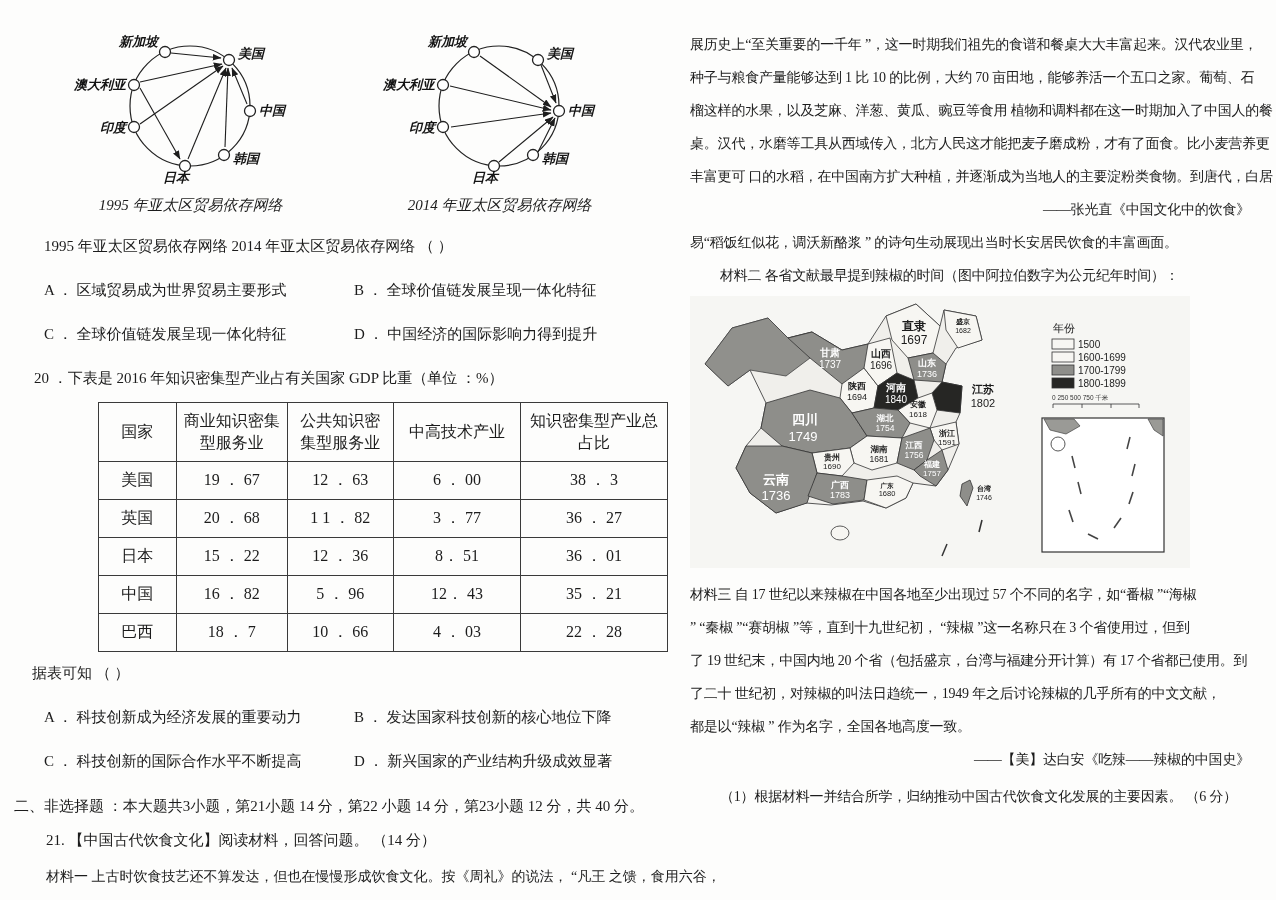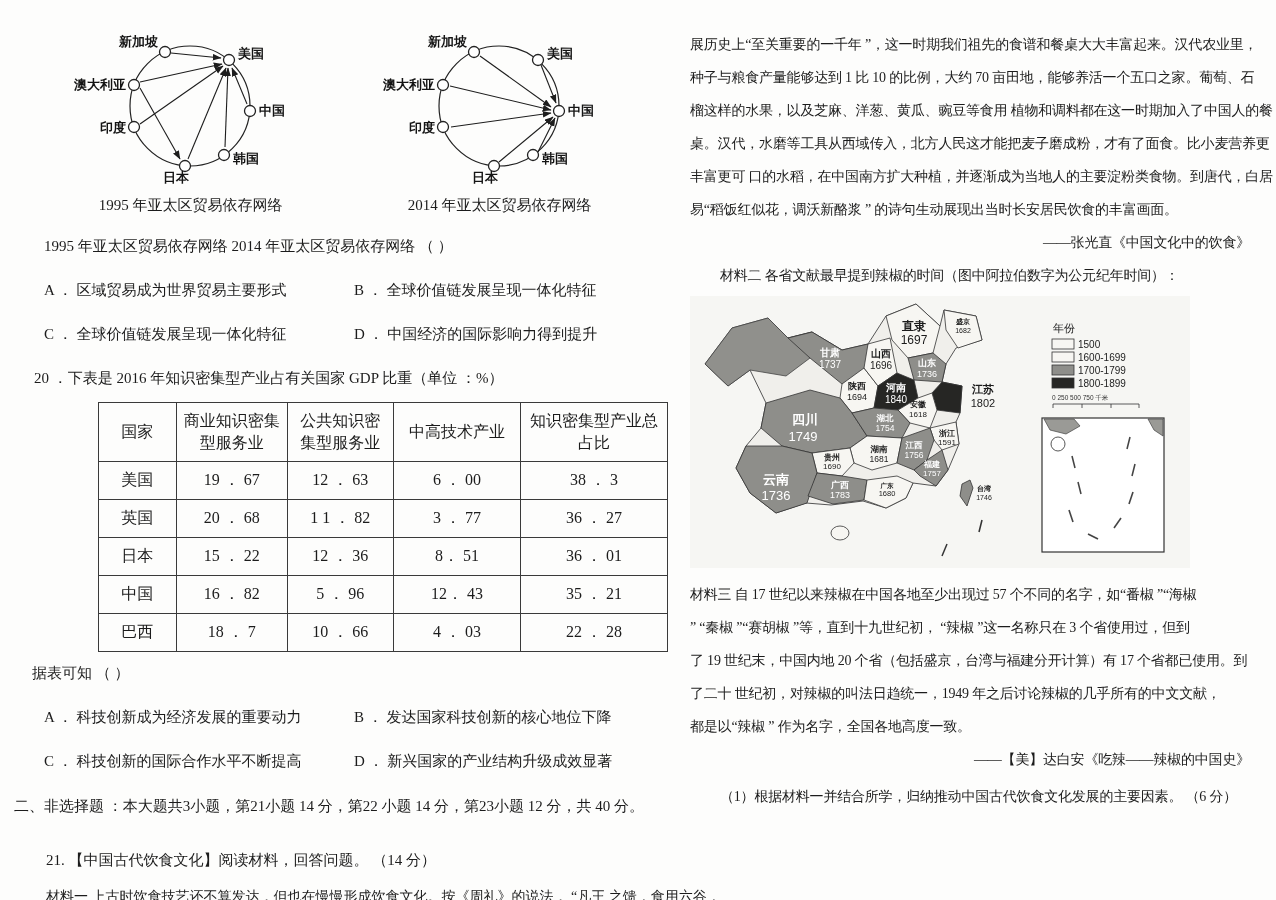--- a/index.html
+++ b/index.html
@@ -2,34 +2,34 @@
 <html><head>
 <meta charset="utf-8">
 <style>
   html,body{margin:0;padding:0;}
   body{width:1276px;height:900px;background:#fdfdfc;position:relative;overflow:hidden;
        font-family:"Liberation Serif","DejaVu Serif",serif;color:#1c1c1c;}
   .col-left{position:absolute;left:14px;top:16px;width:654px;}
   .col-right{position:absolute;left:690px;top:28px;width:566px;}
   .line{font-size:15px;white-space:nowrap;}
   .diagrams-row{display:flex;gap:4px;padding-left:24px;}
-  .diagram-fig{width:305px;}
+  .diagram-fig{width:305px;font-style:italic;}
   .diagram-cap{text-align:center;font-size:15px;margin-top:4px;}
   .stem{margin-top:22px;padding-left:30px;}
   .opt-row{display:flex;margin-top:25px;padding-left:30px;font-size:15px;white-space:nowrap;}
   .opt-row .opt-a{width:310px;}
   .q20intro{margin-top:25px;padding-left:20px;}
   table.gdp{border-collapse:collapse;margin:14px 0 0 84px;font-size:16px;}
   table.gdp th,table.gdp td{border:1.3px solid #3a3a3a;text-align:center;padding:0 6px;}
   table.gdp th{font-weight:normal;height:58px;line-height:1.35;}
   table.gdp td{height:37px;}
   .c1{width:68px;}.c2{width:104px;border-radius:19px;}.c3{width:98px;}.c4{width:120px;}.c5{width:142px;}
   .stem2{margin-top:12px;padding-left:18px;}
   .section-line{margin-top:26px;padding-left:0;}
-  .q21-line{margin-top:35px;padding-left:32px;}
+  .q21-line{margin-top:15px;padding-left:32px;}
   .m1a{margin-top:18px;padding-left:32px;font-size:14px;}
   .rline{font-size:14px;letter-spacing:-0.2px;height:33px;line-height:33px;white-space:nowrap;margin:0;}
   .r-cite{text-align:right;padding-right:6px;}
   .r-indent{padding-left:30px;}
   .map-wrap{margin-top:4px;}
   svg text{font-family:"Liberation Sans","DejaVu Sans",sans-serif;}
   .nodelbl{font-size:13px;font-weight:bold;fill:#141414;}
   .pname{font-weight:bold;}
   .lg-lbl{font-size:10px;fill:#222;}
 </style>
@@ -182,22 +182,22 @@
   <div class="line m1a">材料一 上古时饮食技艺还不算发达，但也在慢慢形成饮食文化。按《周礼》的说法， “凡王 之馈，食用六谷，</div>
 
 </div>
 
 <div class="col-right">
   <p class="rline">展历史上“至关重要的一千年 ”，这一时期我们祖先的食谱和餐桌大大丰富起来。汉代农业里，</p>
   <p class="rline">种子与粮食产量能够达到 1 比 10 的比例，大约 70 亩田地，能够养活一个五口之家。葡萄、石</p>
   <p class="rline">榴这样的水果，以及芝麻、洋葱、黄瓜、豌豆等食用 植物和调料都在这一时期加入了中国人的餐</p>
   <p class="rline">桌。汉代，水磨等工具从西域传入，北方人民这才能把麦子磨成粉，才有了面食。比小麦营养更</p>
   <p class="rline">丰富更可 口的水稻，在中国南方扩大种植，并逐渐成为当地人的主要淀粉类食物。到唐代，白居</p>
+  <p class="rline r-cite">——张光直《中国文化中的饮食》</p>
   <p class="rline">易“稻饭红似花，调沃新酪浆 ” 的诗句生动展现出当时长安居民饮食的丰富画面。</p>
-  <p class="rline r-cite">——张光直《中国文化中的饮食》</p>
   <p class="rline r-indent">材料二    各省文献最早提到辣椒的时间（图中阿拉伯数字为公元纪年时间）：</p>
 
   <div class="map-wrap">
     <svg width="500" height="272" viewBox="0 0 500 272">
       <rect x="0" y="0" width="500" height="272" fill="#f6f6f3"></rect>
       <path fill="#f0efeb" stroke="#555" stroke-width="1" d="M15,68 L42,32 L78,22 L98,42 L122,36 L152,54 L178,48 L196,20 L226,8 L250,30 L254,14 L286,20 L292,44 L266,52 L256,68 L252,86 L272,90 L270,117 L266,126 L269,148 L258,174 L246,190 L223,187 L216,202 L196,212 L173,205 L141,209 L116,207 L86,217 L60,197 L46,172 L56,150 L71,132 L76,107 L60,74 L38,90 Z"></path>
       <path fill="#90908c" stroke="#444" stroke-width="0.8" d="M15,68 L42,32 L78,22 L98,42 L122,36 L120,62 L96,80 L60,74 L38,90 Z"></path>
 
       <g>
         <path stroke="#333" stroke-width="0.8" d="M98,42 L122,36 L152,54 L178,48 L182,74 L152,88 L120,62 Z" fill="#8e8e8a"></path>

